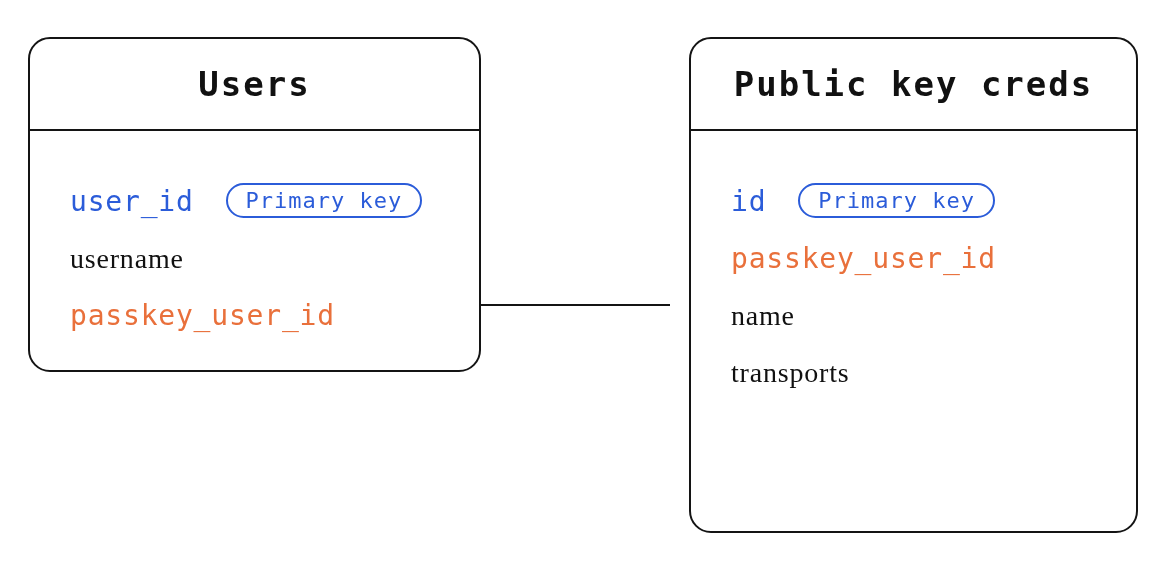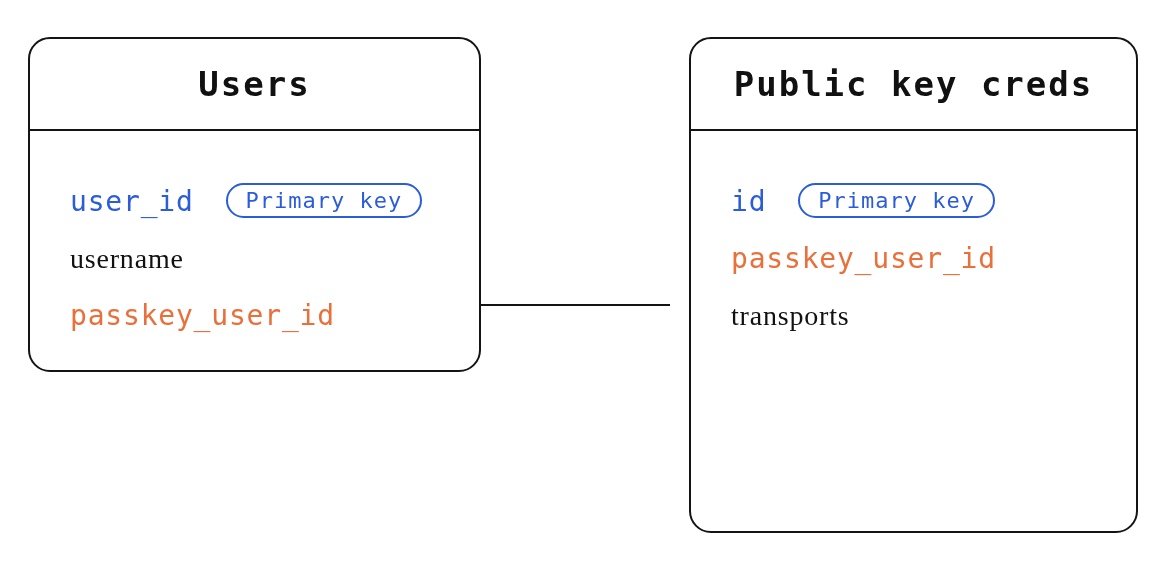--- a/index.html
+++ b/index.html
@@ -97,18 +97,21 @@
     <div class="table-header">Public key creds</div>
     <div class="fields">
       <div class="field-row fld-blue">
         <span>id</span>
         <span class="pk-badge">Primary key</span>
       </div>
       <div class="field-row fld-orange">
         <span>passkey_user_id</span>
       </div>
       <div class="field-row fld-black">
+        <span>name</span>
+      </div>
+      <div class="field-row fld-black">
         <span>transports</span>
       </div>
     </div>
   </div>
 
 </div>
 
 </body></html>

